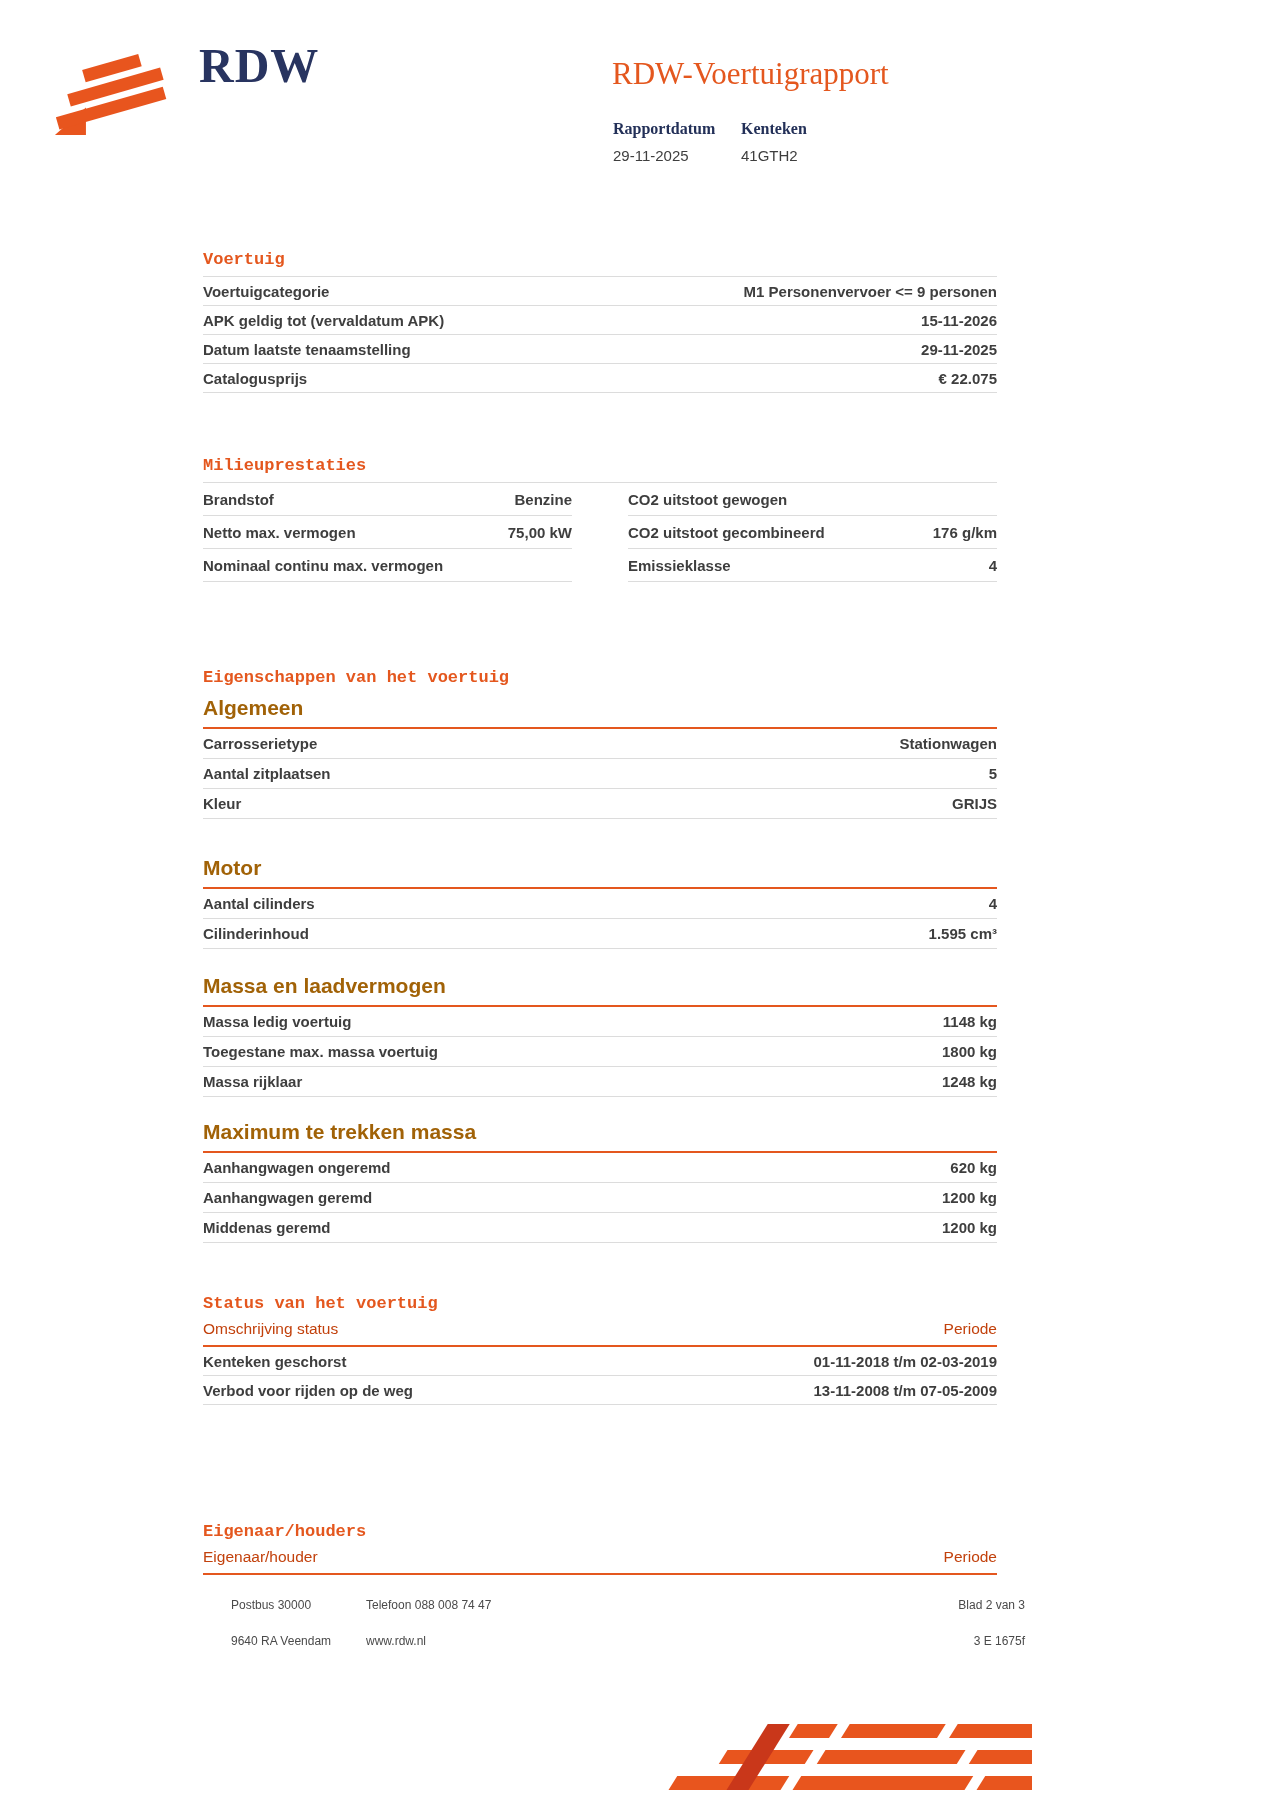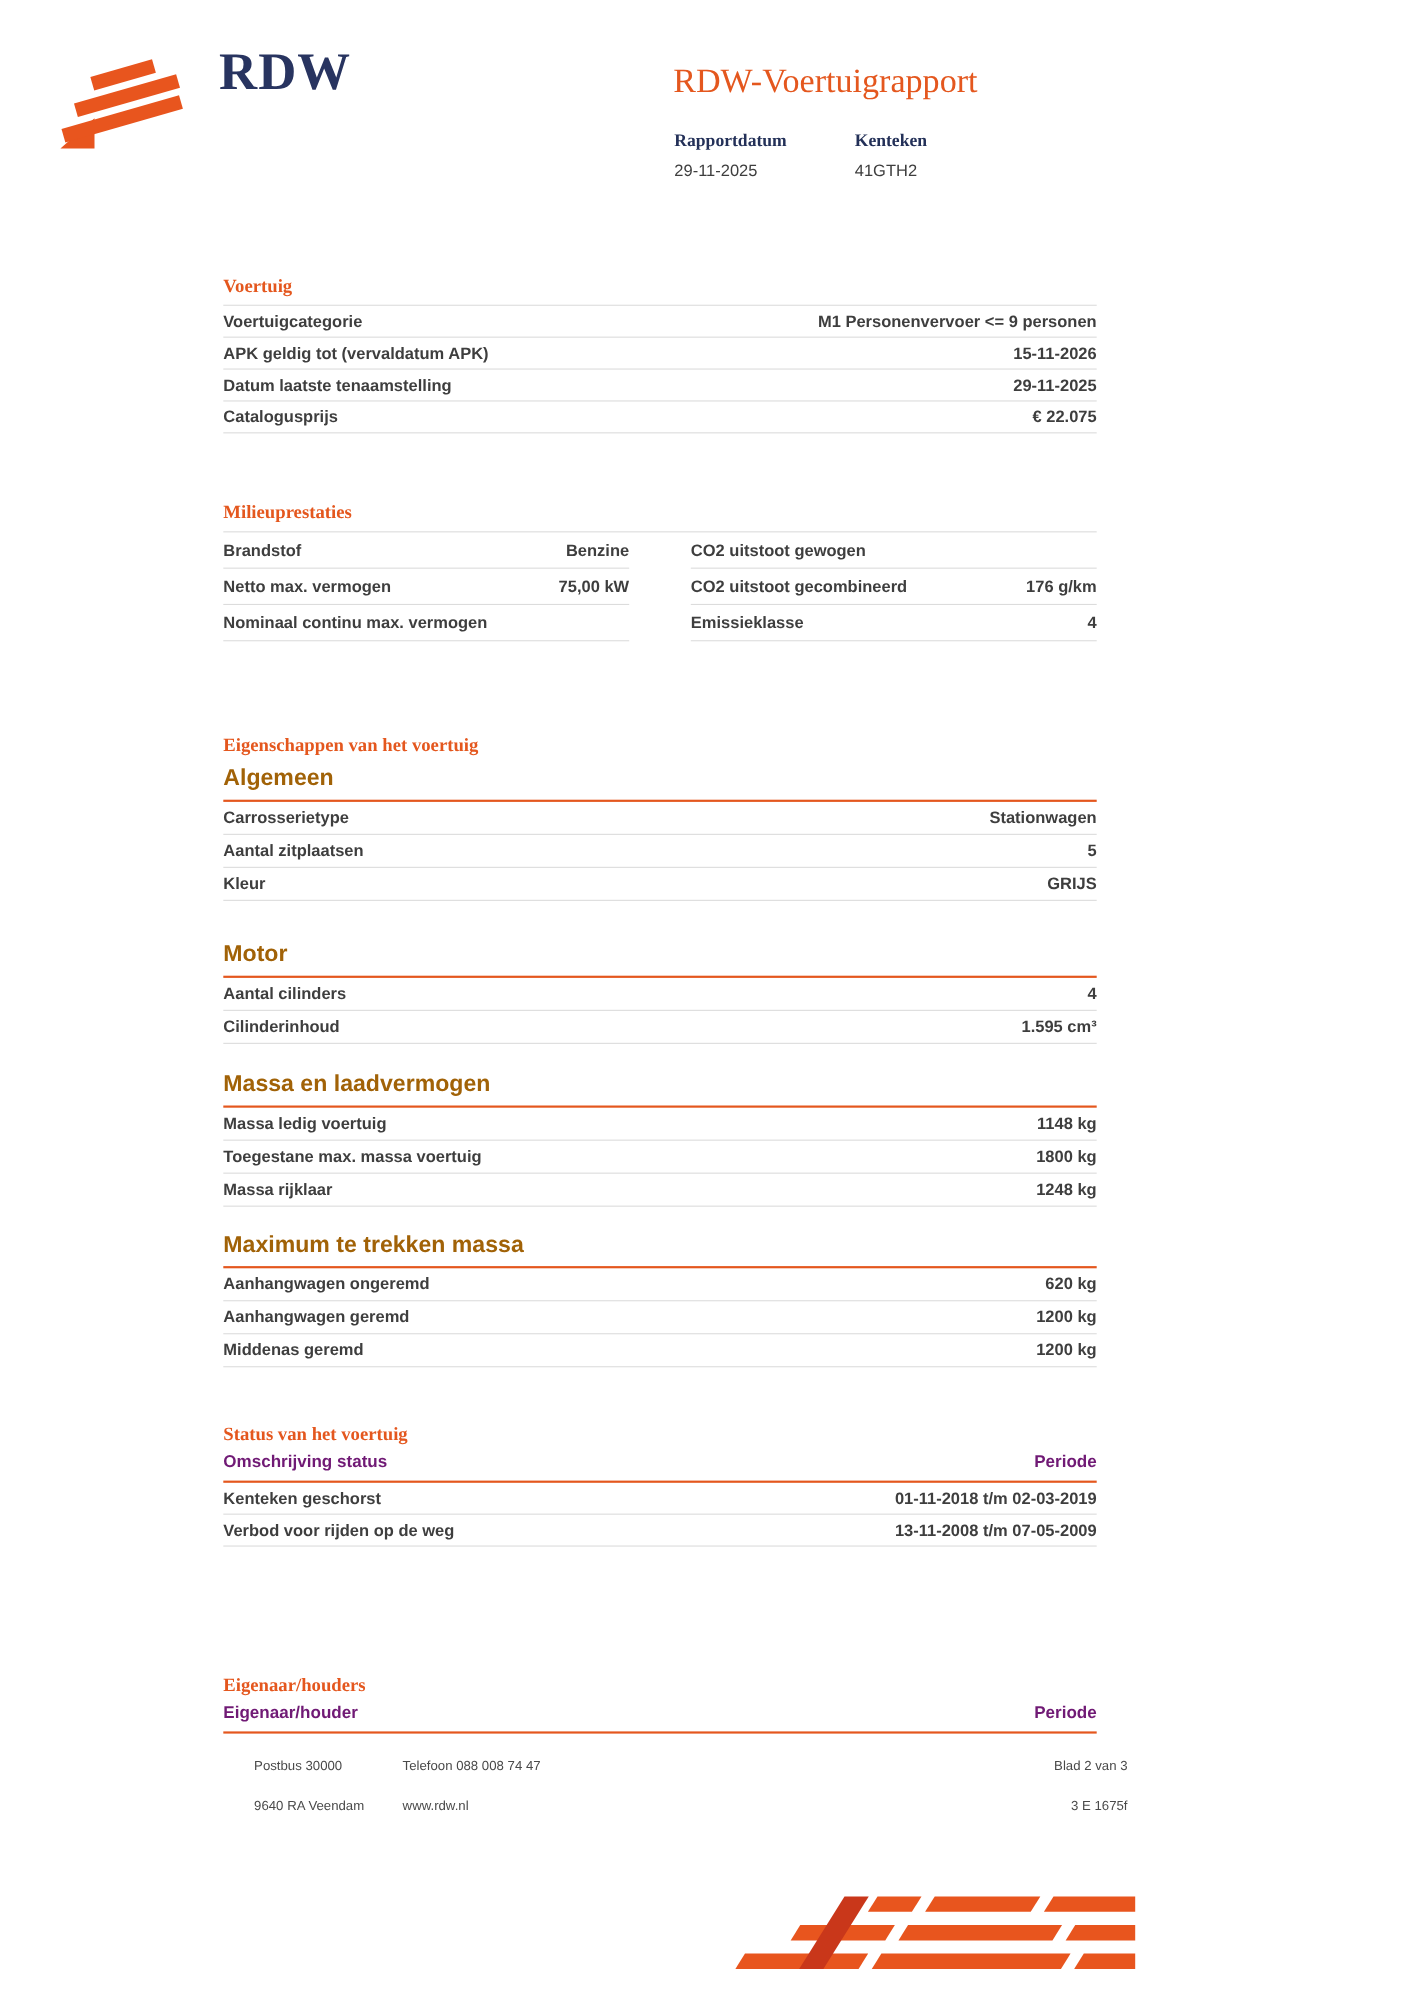--- a/index.html
+++ b/index.html
@@ -9,46 +9,46 @@
   svg{overflow:visible;}
 
   
   .logo-flag{position:absolute;left:46px;top:62px;width:140px;height:82px;}
   .logo-text{position:absolute;left:199px;top:42px;font-family:"Liberation Serif",serif;
              font-weight:700;font-size:48px;line-height:1;color:#283460;letter-spacing:1px;}
   .doc-title{position:absolute;left:612px;top:56px;font-family:"Liberation Serif",serif;
              font-weight:400;font-size:31px;color:#e4571e;}
   .meta{position:absolute;top:120px;}
   .meta-rapportdatum{left:613px;}
-  .meta-kenteken{left:777px;}
+  .meta-kenteken{left:741px;}
   .meta-label{font-family:"Liberation Serif",serif;font-weight:700;font-size:16px;color:#233058;}
   .meta-value{margin-top:9px;font-size:15px;color:#3e3e3e;}
 
   
   .section{position:absolute;left:203px;width:794px;}
-  .sec-heading{font-family:Liberation Serif, serif;font-weight:700;font-size:17px;
+  .sec-heading{font-family:Liberation Mono, monospace;font-weight:700;font-size:17px;
                color:#e4571e;margin:0 0 7px 0;}
   .tbl{border-top:1px solid #dcdcdc;}
   .tbl.no-top{border-top:none;}
   .row{display:flex;justify-content:space-between;align-items:center;height:28px;
        border-bottom:1px solid #dcdcdc;font-size:15px;font-weight:bold;}
   .row .lbl{white-space:nowrap;}
   .row .val{white-space:nowrap;text-align:right;}
 
   .two-col{display:flex;gap:56px;border-top:1px solid #dcdcdc;}
   .two-col .col{flex:1;}
   .two-col .row{height:32px;}
 
   .sub-title{font-weight:700;font-size:21px;color:#a16207;padding-bottom:7px;
              border-bottom:2px solid #e4571e;}
   .subsection .row{height:29px;}
 
   .hdr-row{display:flex;justify-content:space-between;align-items:flex-start;
            padding-bottom:7px;border-bottom:2px solid #e4571e;
-           font-weight:700;font-size:15.5px;color:#701a75;margin-top:3px;}
+           font-weight:400;font-size:15.5px;color:#c2410c;margin-top:3px;}
 
   
   #sec-voertuig{top:250px;}
   #sec-milieu{top:456px;}
   #sec-eigenschappen-heading{top:668px;}
   #sub-algemeen{top:696px;}
   #sub-motor{top:856px;}
   #sub-massa{top:974px;}
   #sub-trekken{top:1120px;}
   #sec-status{top:1294px;}

